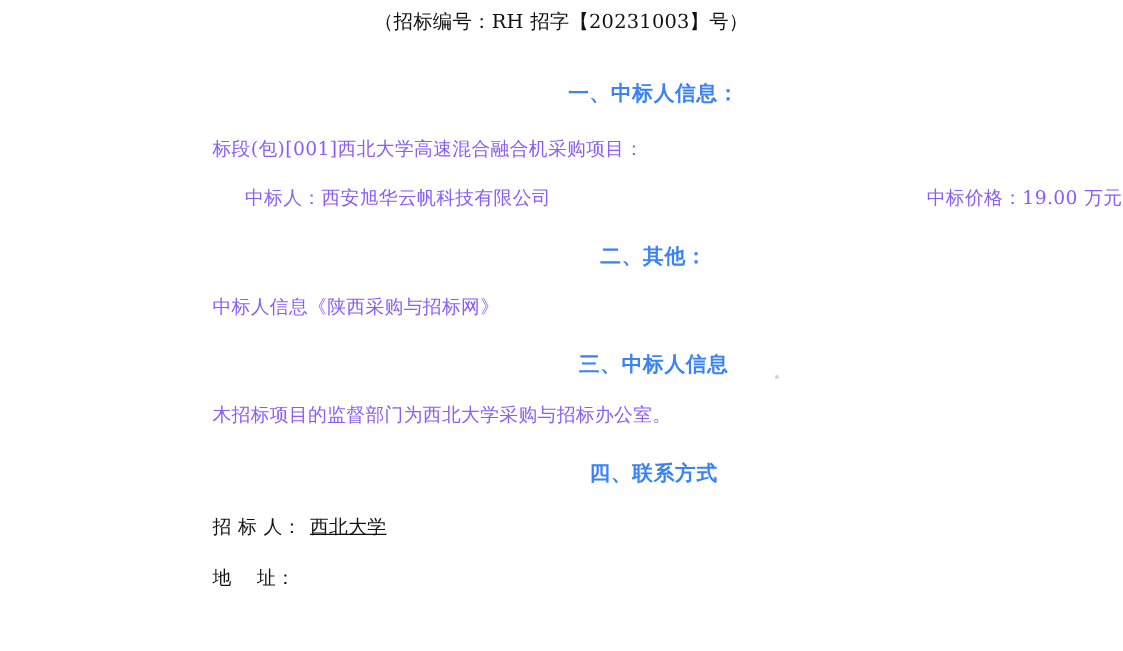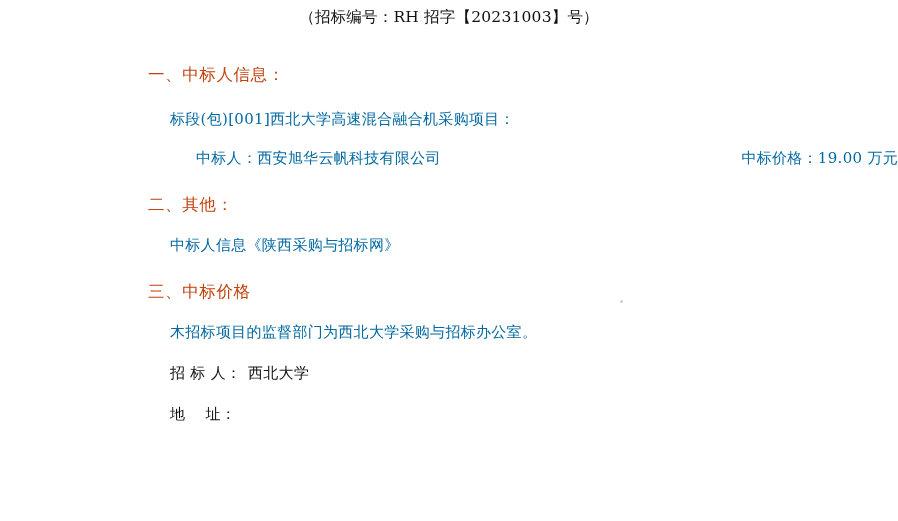--- a/index.html
+++ b/index.html
@@ -27,28 +27,29 @@
     padding-top: 10px;
     letter-spacing: 0.2px;
     color: #111;
   }
   .body-block {
     padding: 0 0 0 0;
     margin-top: 38px;
   }
   .section-heading {
     font-size: 16.5px;
-    font-weight: normal;
-    color: #c2410c;
+    font-weight: bold;
+    color: #3b82f6;
     margin: 0 0 0 148px;
     letter-spacing: 0.6px;
+    text-align: center;
   }
   .para {
     font-size: 15px;
-    color: #0369a1;
+    color: #8b5cf6;
     margin-left: 170px;
     letter-spacing: 0.3px;
   }
   .para-indent {
     margin-left: 196px;
     justify-content: space-between;
   }
   .row-gap-1 { margin-top: 24px; }
   .row-gap-2 { margin-top: 20px; }
   .inline-pair {
@@ -71,20 +72,21 @@
     margin-top: 22px;
     letter-spacing: 0.3px;
   }
   .contact-label {
     width: 78px;
     white-space: pre;
     flex: 0 0 78px;
   }
   .contact-value {
     white-space: pre;
+    text-decoration: underline;
   }
   .heading-gap-a { margin-top: 34px; }
   .heading-gap-b { margin-top: 26px; }
   .heading-gap-c { margin-top: 26px; }
   .heading-gap-d { margin-top: 26px; }
   .smudge {
     position: absolute;
     width: 3px;
     height: 3px;
     background: #cfcfcf;
@@ -103,23 +105,24 @@
     <div class="section-heading heading-gap-a">一、中标人信息：</div>
     <div class="para row-gap-1">标段(包)[001]西北大学高速混合融合机采购项目：</div>
     <div class="para para-indent row-gap-2 inline-pair">
       <span class="pair-left">中标人：西安旭华云帆科技有限公司</span>
       <span class="pair-right">中标价格：19.00 万元</span>
     </div>
 
     <div class="section-heading heading-gap-b">二、其他：</div>
     <div class="para row-gap-2">中标人信息《陕西采购与招标网》</div>
 
-    <div class="section-heading heading-gap-c">三、中标价格</div>
+    <div class="section-heading heading-gap-c">三、中标人信息</div>
     <div class="para row-gap-2">木招标项目的监督部门为西北大学采购与招标办公室。</div>
 
+    <div class="section-heading heading-gap-d">四、联系方式</div>
 
     <div class="contact-line">
       <span class="contact-label">招 标 人：</span>
       <span class="contact-value">西北大学</span>
     </div>
     <div class="contact-line">
       <span class="contact-label">地    址：</span>
     </div>
 
   </div>

